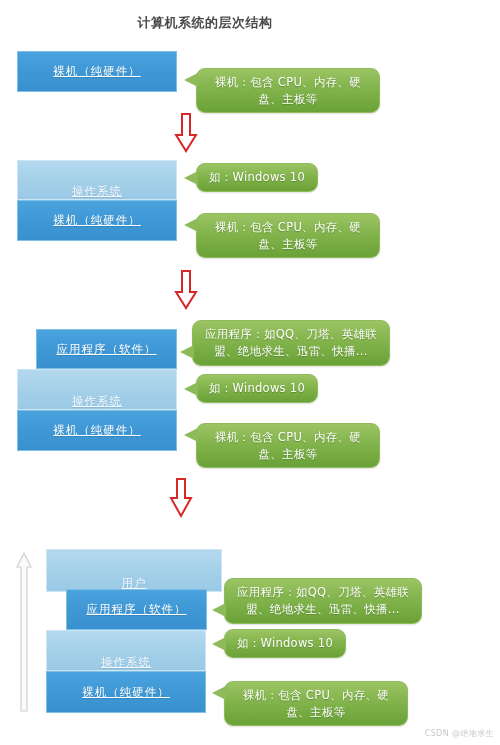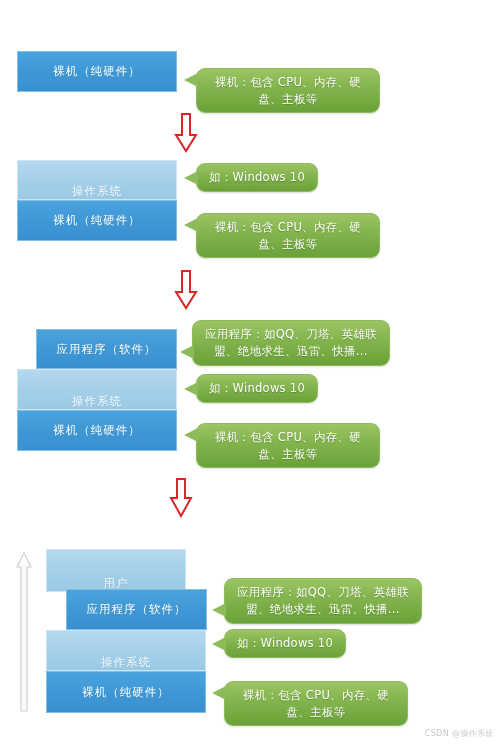--- a/index.html
+++ b/index.html
@@ -34,20 +34,21 @@
     position: absolute;
     display: flex;
     align-items: center;
     justify-content: center;
     color: #ffffff;
     font-size: 11.5px;
     letter-spacing: 1px;
     border: 1px solid rgba(255,255,255,0.55);
     text-shadow: 0 1px 1px rgba(0,0,0,0.10);
     font-weight: normal;
+    text-decoration: underline;
   }
   .layer.blue-mid {
     background: linear-gradient(180deg, #4aa3dd 0%, #3e97d4 55%, #3a90cf 100%);
     border-color: #7fc0e6;
   }
   .layer.blue-light {
     background: linear-gradient(180deg, #b4d9ee 0%, #a3cfe8 55%, #9bc9e5 100%);
     border-color: #cde6f5;
     color: #f4fbff;
     text-shadow: 0 1px 1px rgba(90,130,160,0.25);
@@ -106,20 +107,21 @@
     font-size: 8px;
     color: #c9c9c9;
     letter-spacing: 0.4px;
   }
 </style>
 </head>
 <body>
 
 <div id="page">
 
+  <div class="title">计算机系统的层次结构</div>
 
   <div>
     <div class="layer blue-mid" style="left:17px; top:51px; width:160px; height:41px;">
       <span>裸机（纯硬件）</span>
     </div>
 
     <div class="callout" style="left:196px; top:68px; width:184px; height:45px;">
       <span class="tail t-up"></span>
       <span>裸机：包含 CPU、内存、硬盘、主板等</span>
     </div>
@@ -190,21 +192,21 @@
   </div>
 
   <div>
 
     <div class="grey-arrow" style="left:14px; top:551px; height:162px;">
       <svg viewBox="0 0 20 162" preserveAspectRatio="none">
         <polygon points="10,2 17,16 13,16 13,160 7,160 7,16 3,16" fill="#fbfbfb" stroke="#d0d0d0" stroke-width="1.2"></polygon>
       </svg>
     </div>
 
-    <div class="layer blue-light" style="left:46px; top:549px; width:140px; height:43px; z-index:2;">
+    <div class="layer blue-light" style="left:46px; top:549px; width:176px; height:43px; z-index:2;">
       <span>用户</span>
     </div>
     <div class="layer blue-mid" style="left:66px; top:589px; width:141px; height:41px; z-index:3;">
       <span>应用程序（软件）</span>
     </div>
     <div class="layer blue-light" style="left:46px; top:630px; width:160px; height:41px; z-index:2;">
       <span>操作系统</span>
     </div>
     <div class="layer blue-mid" style="left:46px; top:671px; width:160px; height:42px; z-index:2;">
       <span>裸机（纯硬件）</span>
@@ -219,15 +221,15 @@
       <span class="tail t-mid"></span>
       <span>如：Windows 10</span>
     </div>
 
     <div class="callout" style="left:224px; top:681px; width:184px; height:45px;">
       <span class="tail t-up"></span>
       <span>裸机：包含 CPU、内存、硬盘、主板等</span>
     </div>
   </div>
 
-  <div class="watermark">CSDN @操作系统</div>
+  <div class="watermark">CSDN @绝地求生</div>
 
 </div>
 
 </body></html>

